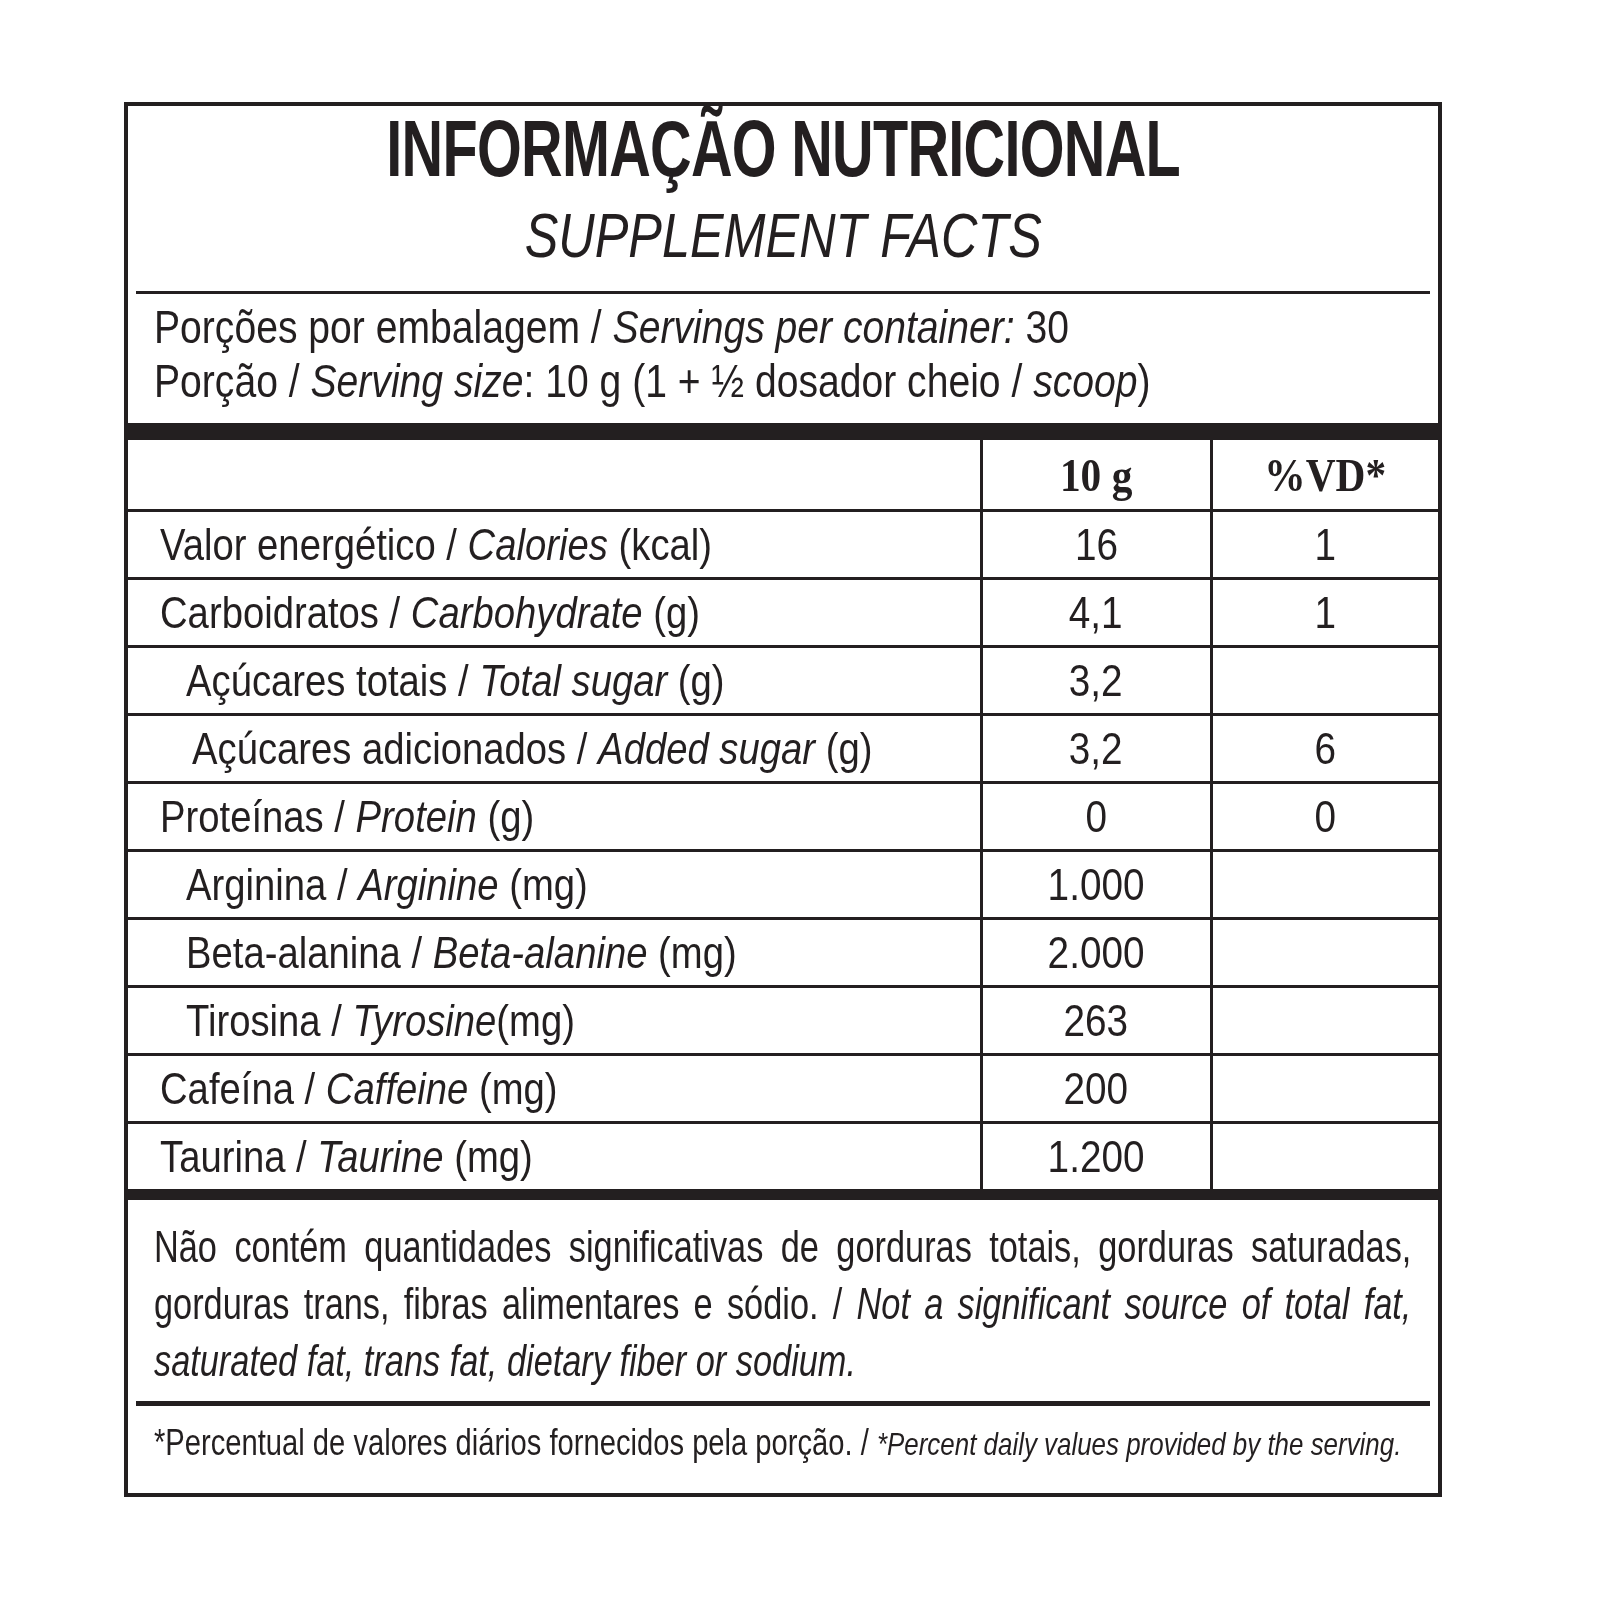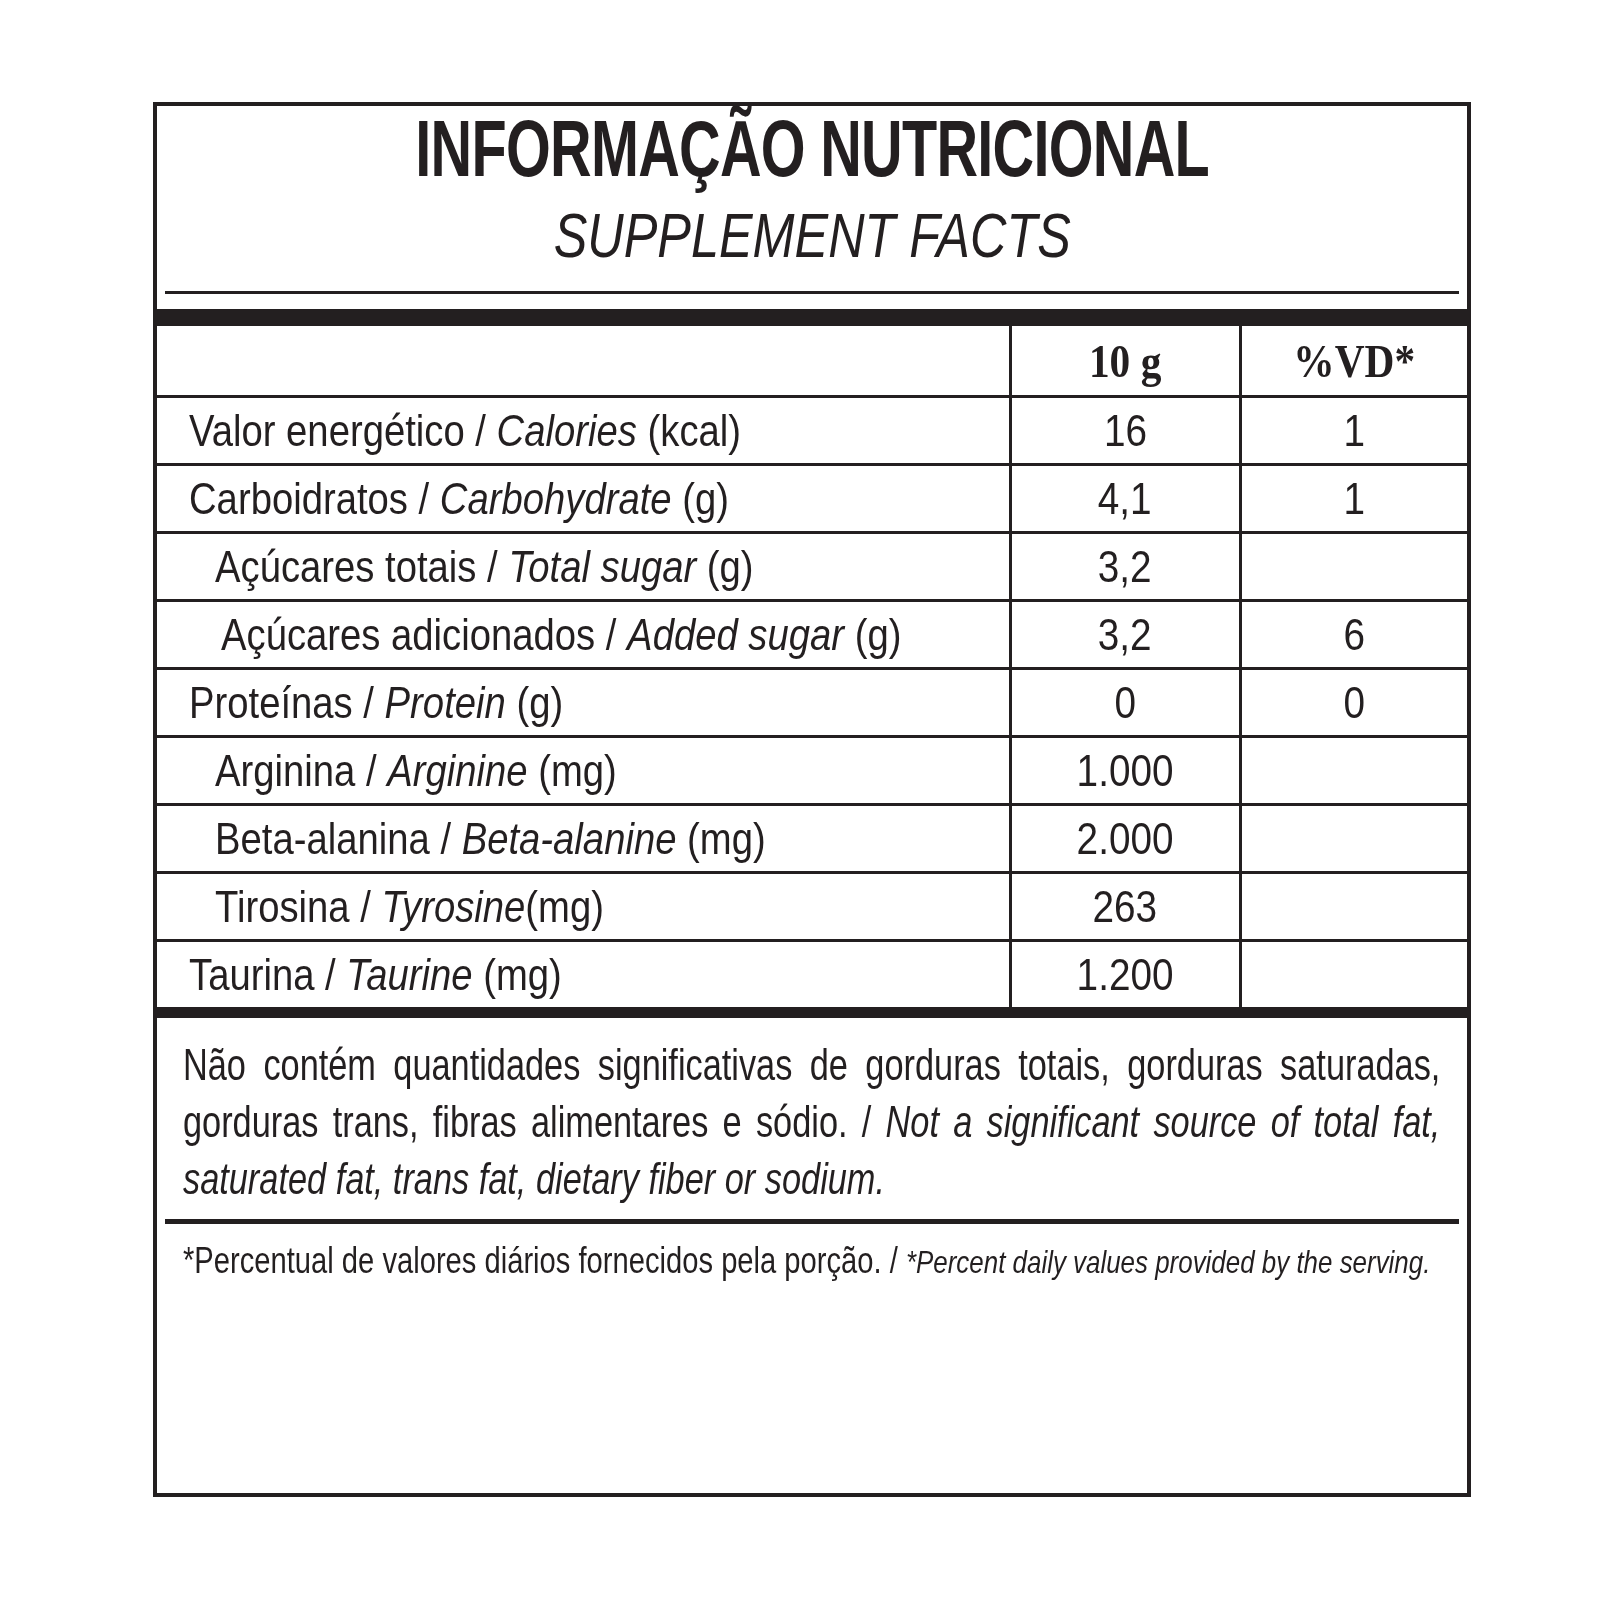--- a/index.html
+++ b/index.html
@@ -3,21 +3,21 @@
 <meta charset="utf-8">
 <style>
   :root{ --ink:#231f20; }
   html,body{ margin:0; padding:0; }
   body{
     width:1600px; height:1600px; background:#ffffff;
     font-family:"Liberation Sans", sans-serif; color:var(--ink);
     position:relative; overflow:hidden;
   }
   .label{
-    position:absolute; left:153px; top:102px; width:1318px; height:1395px;
+    position:absolute; left:124px; top:102px; width:1318px; height:1395px;
     border:4px solid var(--ink); box-sizing:border-box; background:#fff; overflow:hidden;
   }
   .it{ font-style:italic; }
 
   .title-wrap{ margin-top:8px; text-align:center; line-height:70px; }
   .title-txt{
     display:inline-block; font-size:80px; font-weight:bold; letter-spacing:-1px;
     transform:scaleX(0.72); transform-origin:center; white-space:nowrap;
   }
   .subtitle-wrap{ text-align:center; line-height:58px; }
@@ -71,20 +71,24 @@
 
   <div class="title-wrap">
     <span class="title-txt">INFORMAÇÃO NUTRICIONAL</span>
   </div>
   <div class="subtitle-wrap">
     <span class="subtitle-txt">SUPPLEMENT FACTS</span>
   </div>
 
   <div class="rule-thin"></div>
 
+  <div class="serving">
+    <div class="serving-line"><span>Porções por embalagem / </span><span class="it">Servings per container:</span><span> 30</span></div>
+    <div class="serving-line"><span>Porção / </span><span class="it">Serving size</span><span>: 10 g (1 + ½ dosador cheio / </span><span class="it">scoop</span><span>)</span></div>
+  </div>
 
   <div class="bar-thick"></div>
 
   <table>
     <colgroup>
       <col style="width:853px">
       <col style="width:230px">
       <col>
     </colgroup>
     <thead>
@@ -133,20 +137,25 @@
           <td class="label-cell ind1"><span class="cnd"><span>Beta-alanina / </span><span class="it">Beta-alanine</span><span> (mg)</span></span></td>
           <td class="num-cell vline"><span class="cndn">2.000</span></td>
           <td class="num-cell vline"><span class="cndn"></span></td>
         </tr>
         <tr>
           <td class="label-cell ind1"><span class="cnd"><span>Tirosina / </span><span class="it">Tyrosine</span><span>(mg)</span></span></td>
           <td class="num-cell vline"><span class="cndn">263</span></td>
           <td class="num-cell vline"><span class="cndn"></span></td>
         </tr>
         <tr>
+          <td class="label-cell ind0"><span class="cnd"><span>Cafeína / </span><span class="it">Caffeine</span><span> (mg)</span></span></td>
+          <td class="num-cell vline"><span class="cndn">200</span></td>
+          <td class="num-cell vline"><span class="cndn"></span></td>
+        </tr>
+        <tr>
           <td class="label-cell ind0"><span class="cnd"><span>Taurina / </span><span class="it">Taurine</span><span> (mg)</span></span></td>
           <td class="num-cell vline"><span class="cndn">1.200</span></td>
           <td class="num-cell vline"><span class="cndn"></span></td>
         </tr>
       </tbody>
   </table>
 
   <div class="bar-bottom"></div>
 
   <p class="footer-para"><span>Não contém quantidades significativas de gorduras totais, gorduras saturadas, gorduras trans, fibras alimentares e sódio. / </span><span class="it">Not a significant source of total fat, saturated fat, trans fat, dietary fiber or sodium.</span></p>

